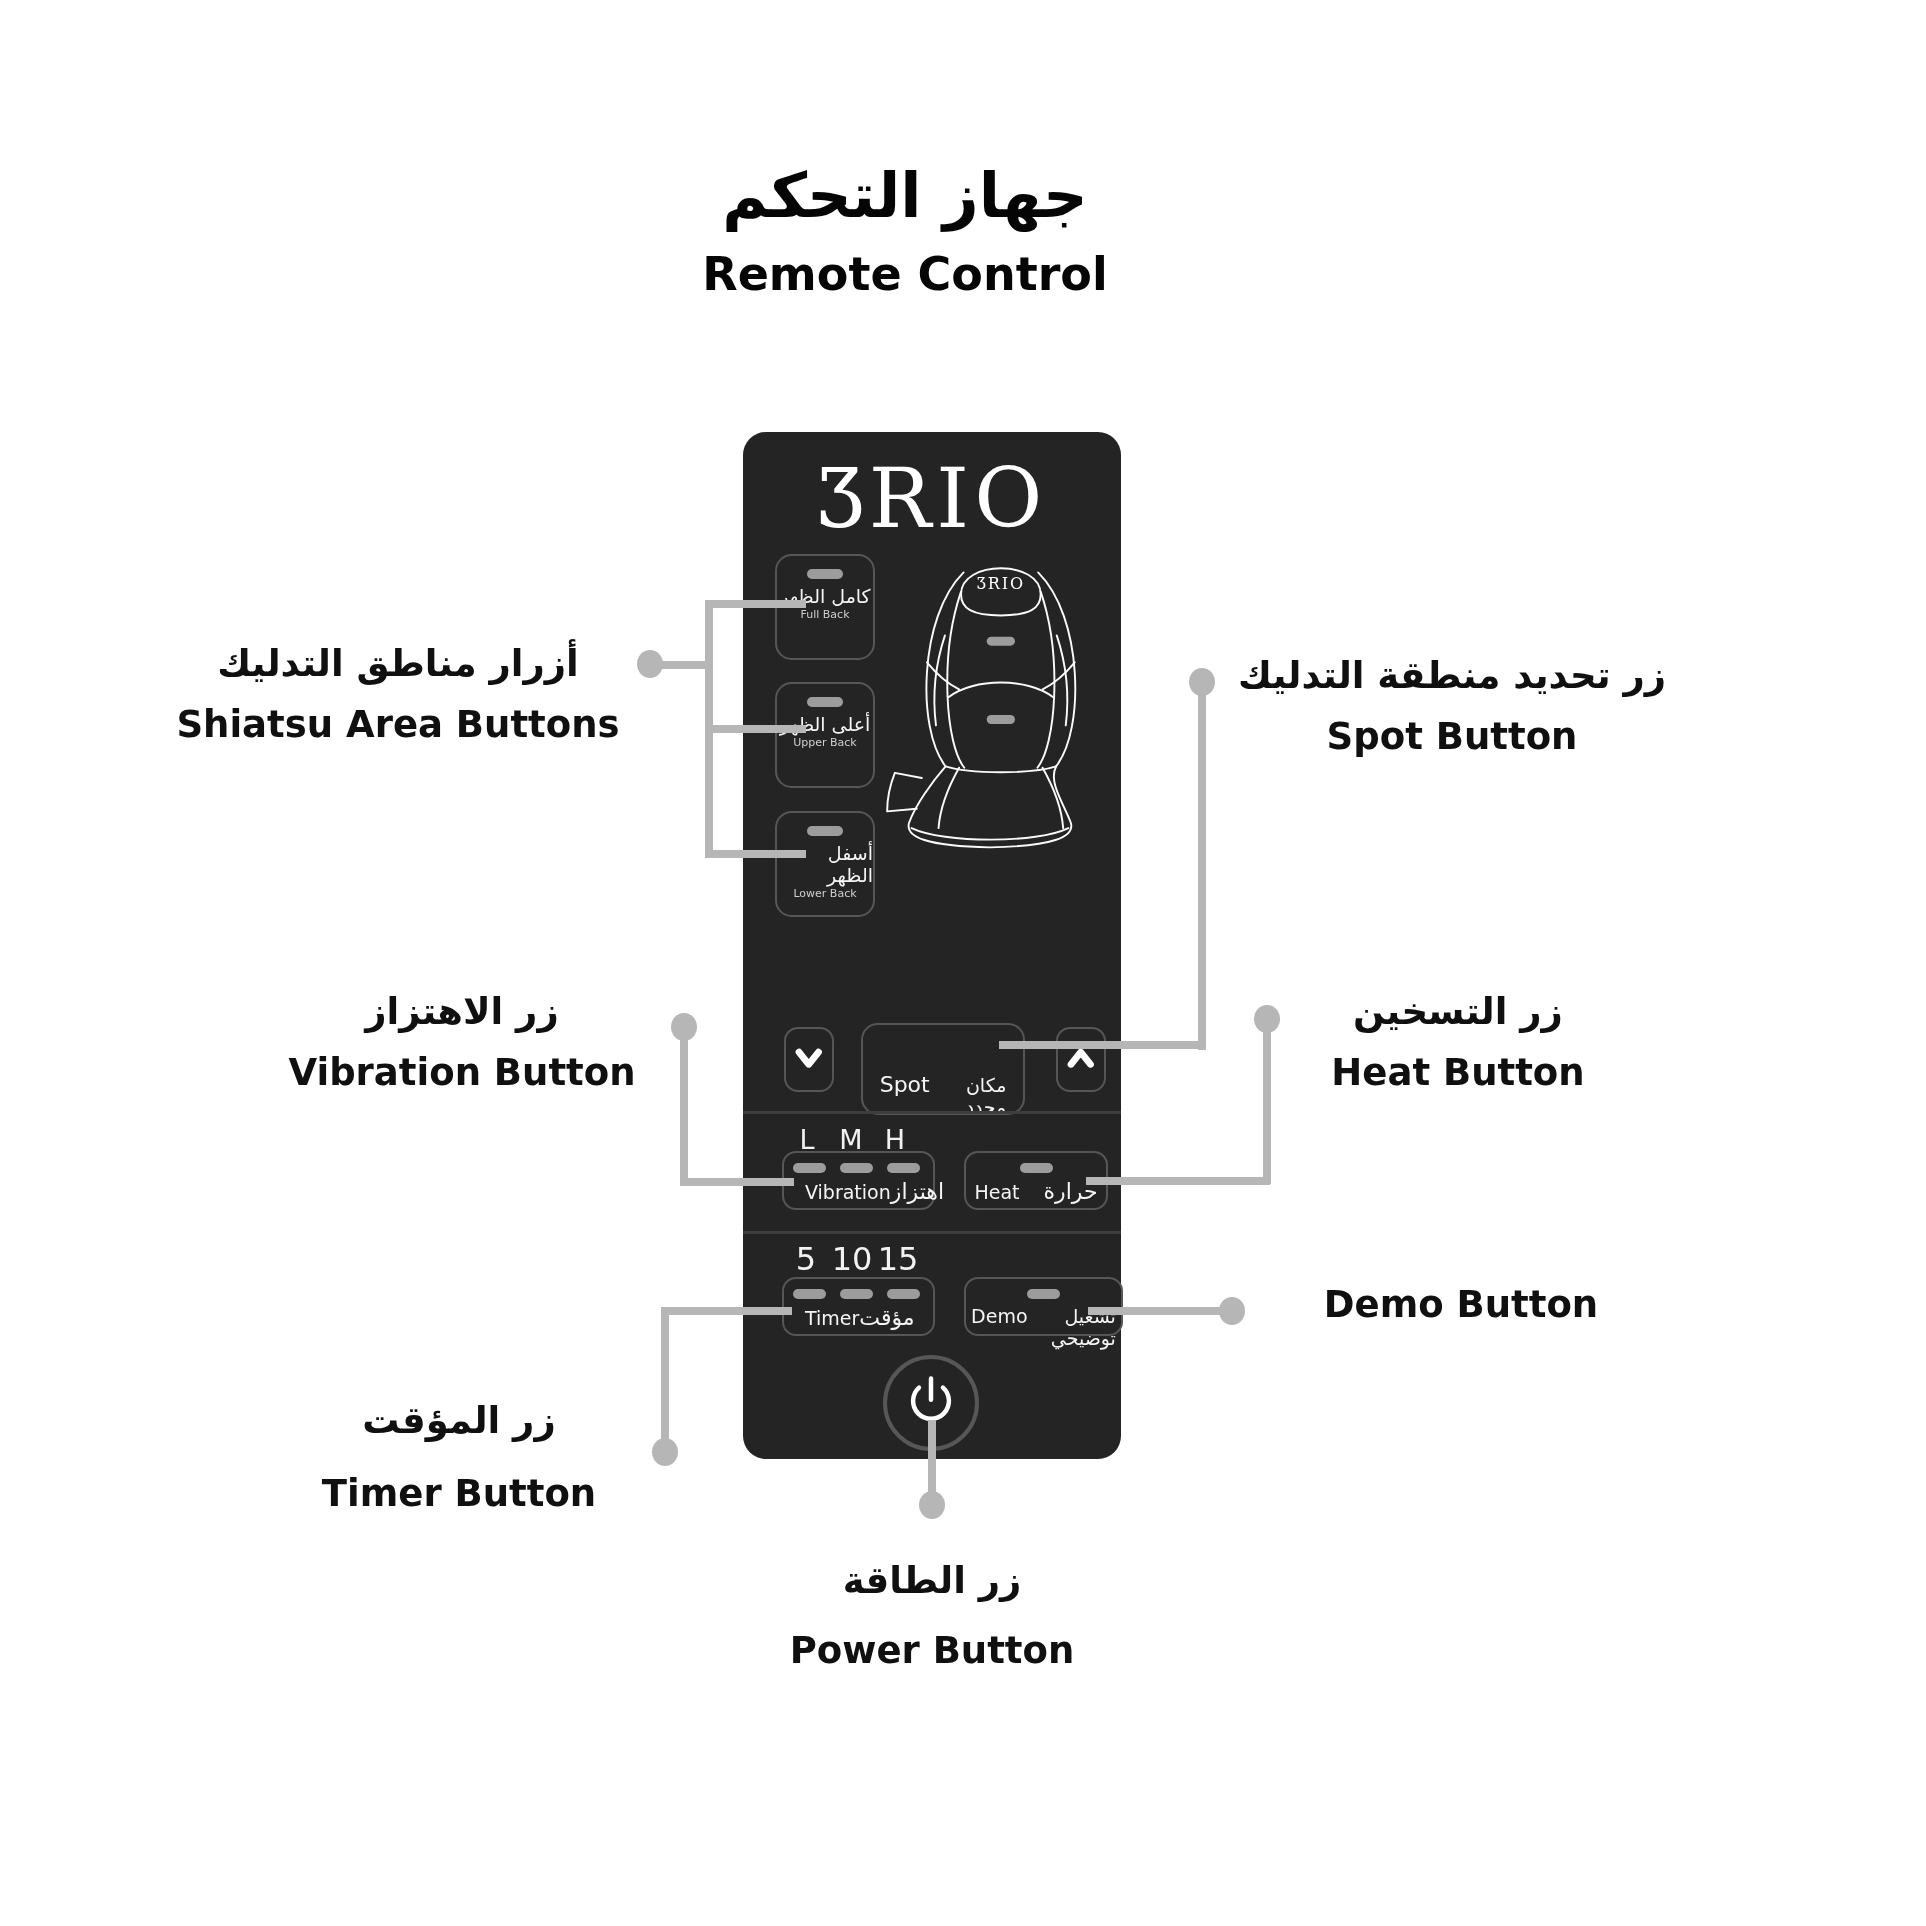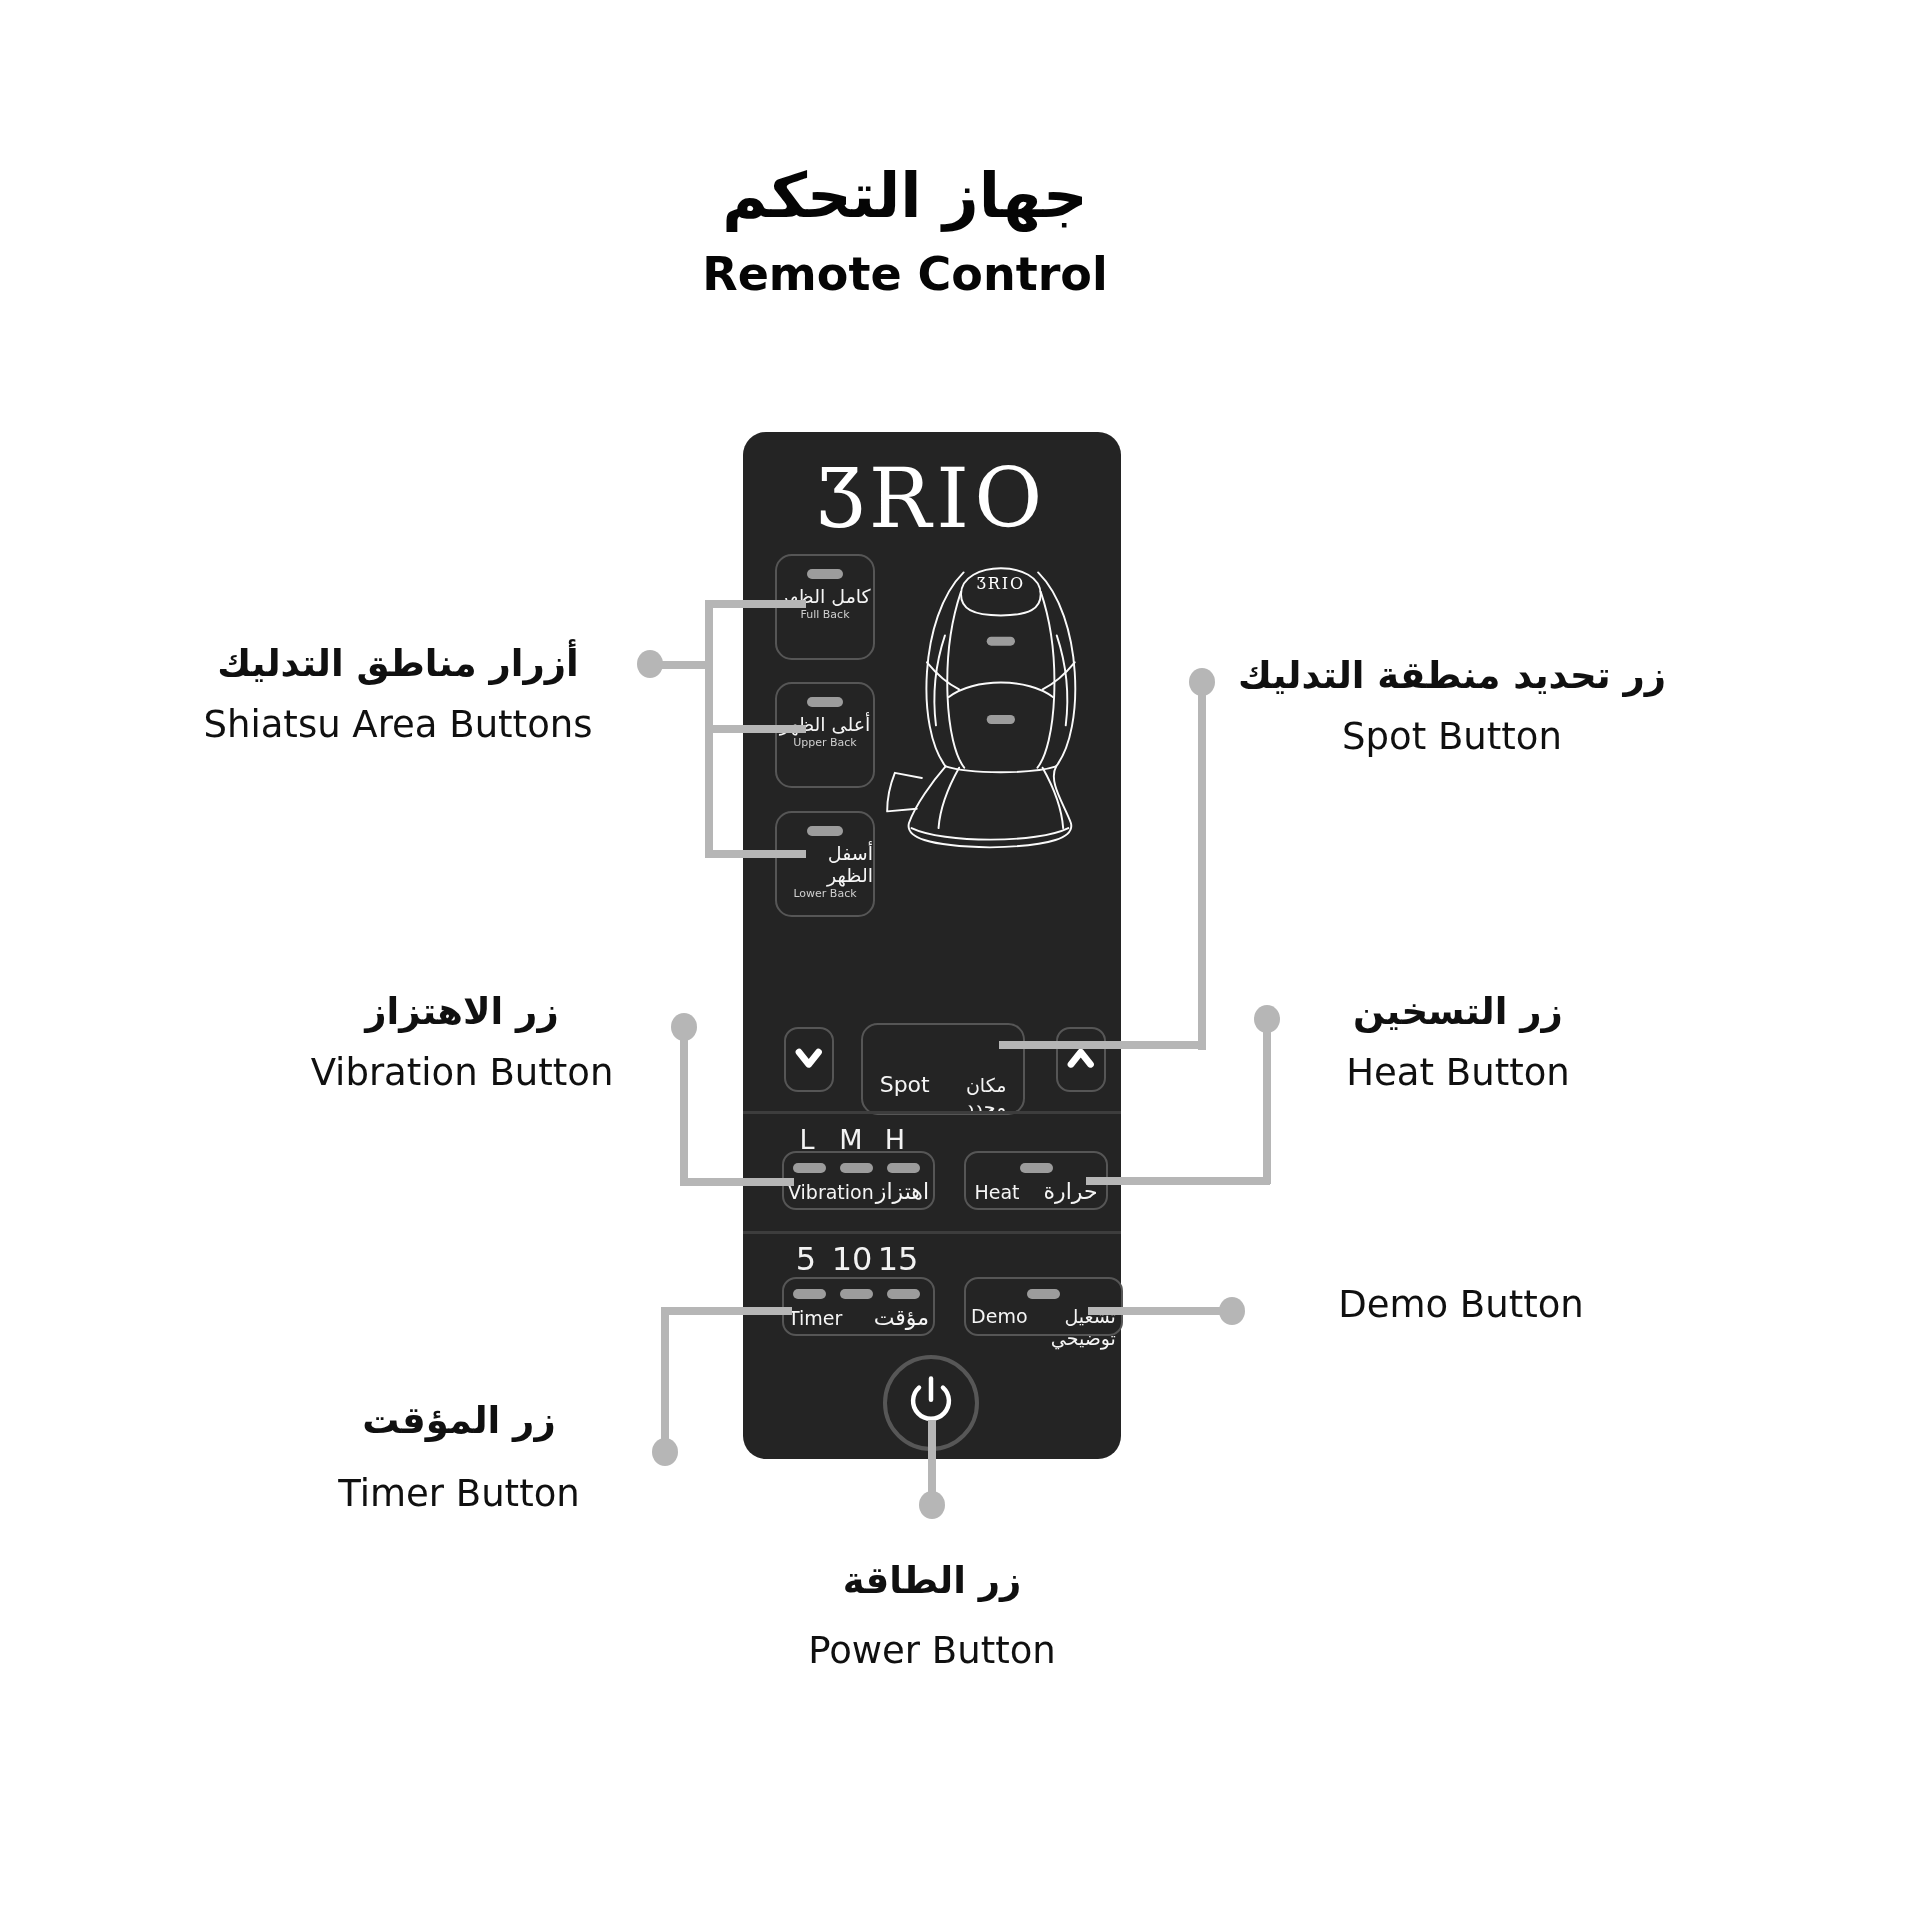--- a/index.html
+++ b/index.html
@@ -40,37 +40,37 @@
   .lvl-row{display:flex;color:#f2f2f2;font-size:27px;}
   .lvl-row span{width:44px;text-align:center;}
   .num-row{display:flex;color:#f2f2f2;font-size:32px;}
   .num-row span{width:46px;text-align:center;}
 
   .wide-btn{width:153px;height:59px;border:2.6px solid #565656;border-radius:14px;
             box-sizing:border-box;}
   .led3{display:flex;gap:14px;padding-left:9px;margin-top:10.3px;}
   .led3 .led{width:33px;height:9.6px;}
   .btn-text{display:flex;justify-content:space-between;align-items:baseline;
-            padding:0 4px;margin-top:5.8px;}
+            padding:0 21px;margin-top:5.8px;}
   .btn-text .en{font-size:19px;color:#f5f5f5;}
   .btn-text .ar{font-size:22px;color:#f5f5f5;}
   .center-led{display:flex;justify-content:center;margin-top:10.3px;}
 
   .power{left:140px;top:923px;width:96px;height:96px;border:4.5px solid #575757;
          border-radius:50%;box-sizing:border-box;display:flex;align-items:center;
          justify-content:center;}
 
   
   .cl{background:#b6b6b6;z-index:3;}
   .dot{width:26px;height:28px;background:#b6b6b6;border-radius:50%;z-index:3;}
 
   
   .lbl{width:514px;text-align:center;z-index:2;}
   .lbl .ar{font-size:37px;font-weight:700;color:#101010;line-height:1.35;}
-  .lbl .en{font-size:37px;font-weight:400;color:#101010;margin-top:14px;line-height:1.2;}
+  .lbl .en{font-size:37px;font-weight:700;color:#101010;margin-top:14px;line-height:1.2;}
 </style>
 </head>
 <body>
 
 <div class="abs title-ar" dir="rtl">جهاز التحكم</div>
 <div class="abs title-en">Remote Control</div>
 
 <div class="abs remote">
 
   <div class="abs logo">ƷRIO</div>

